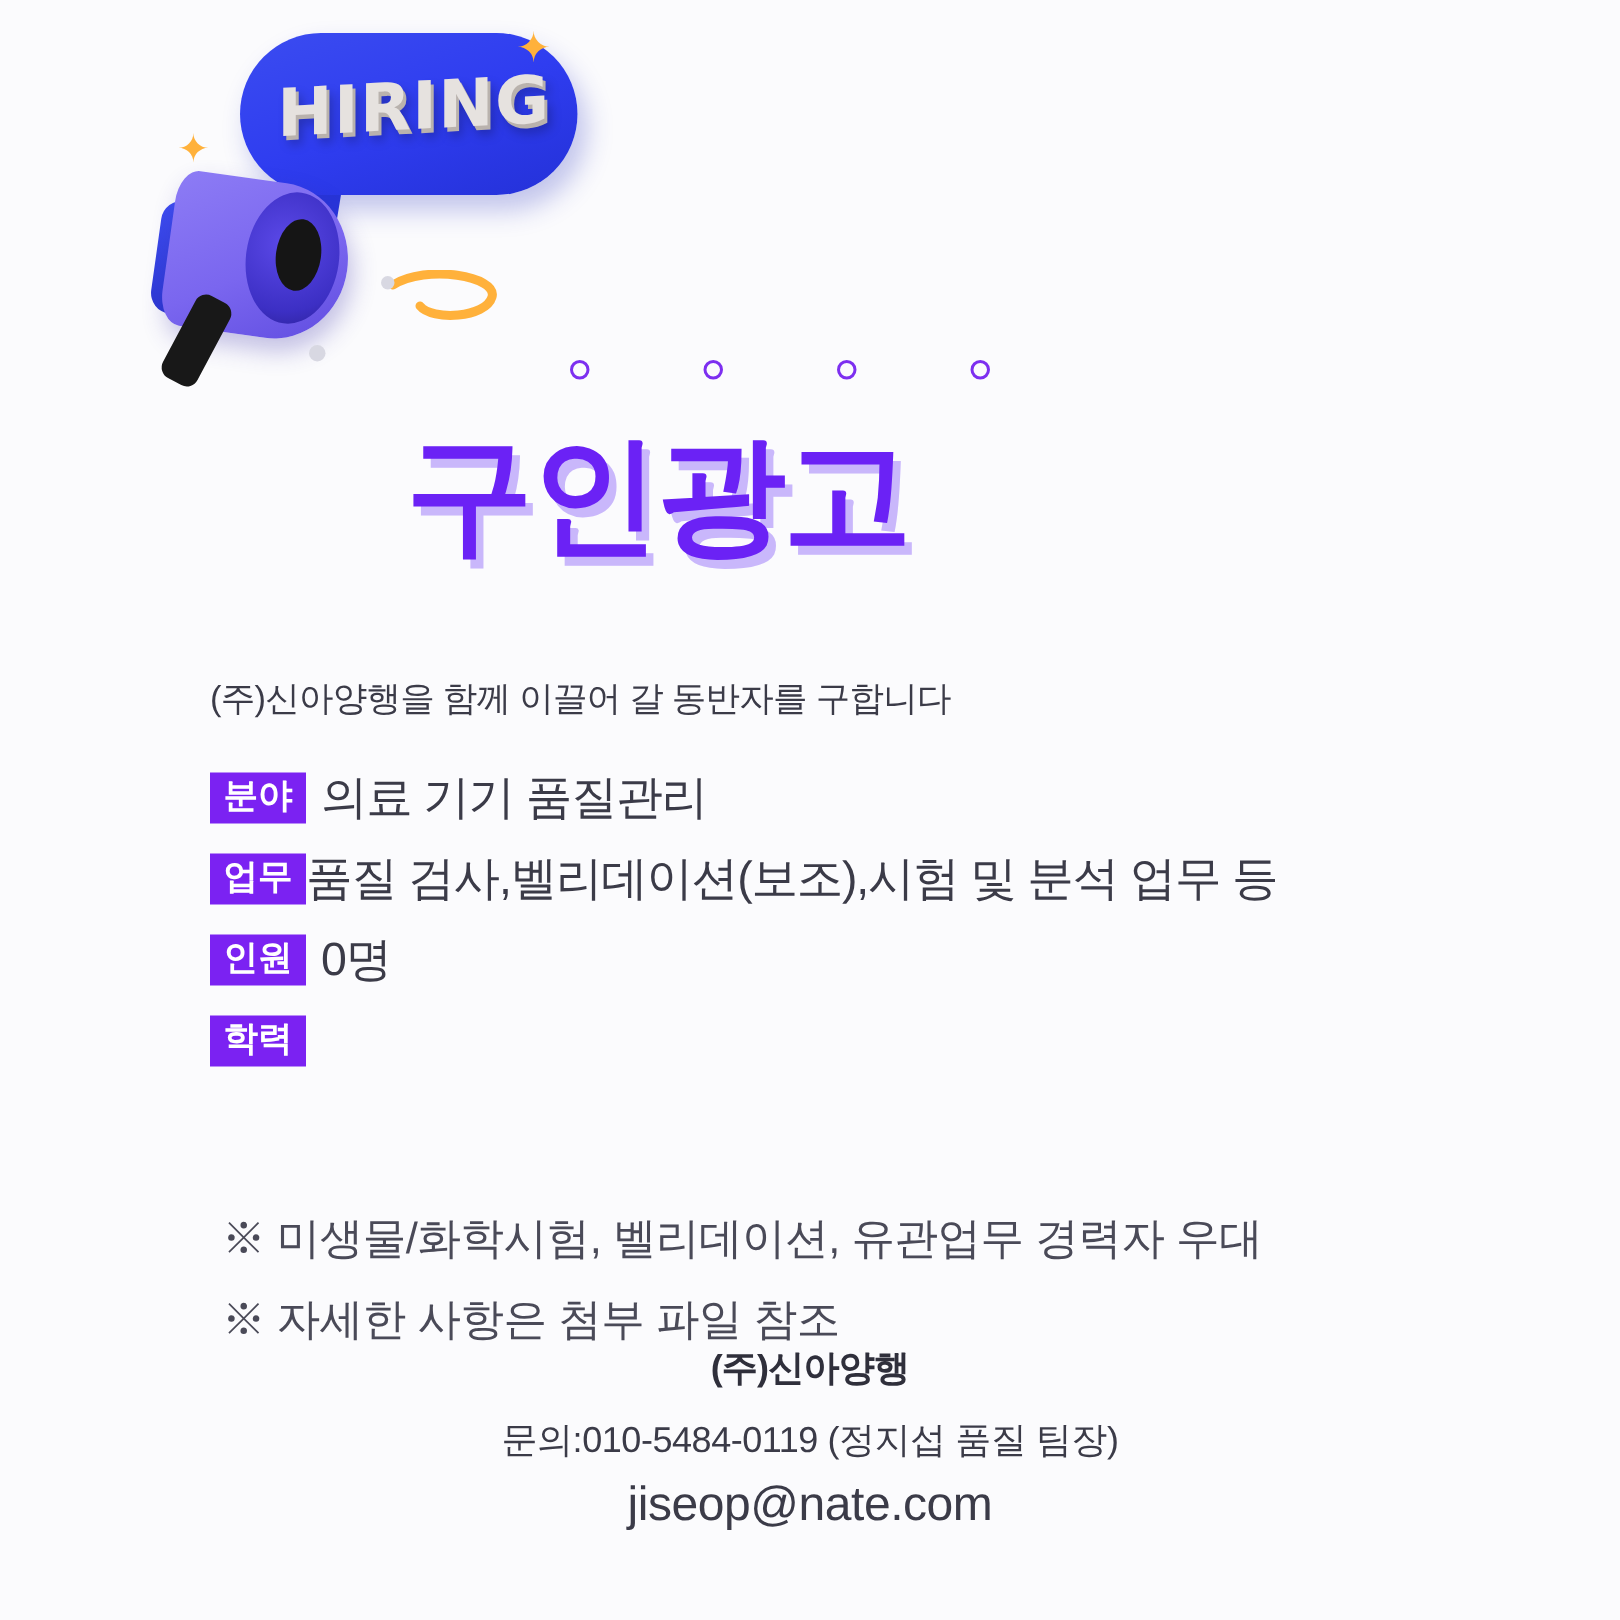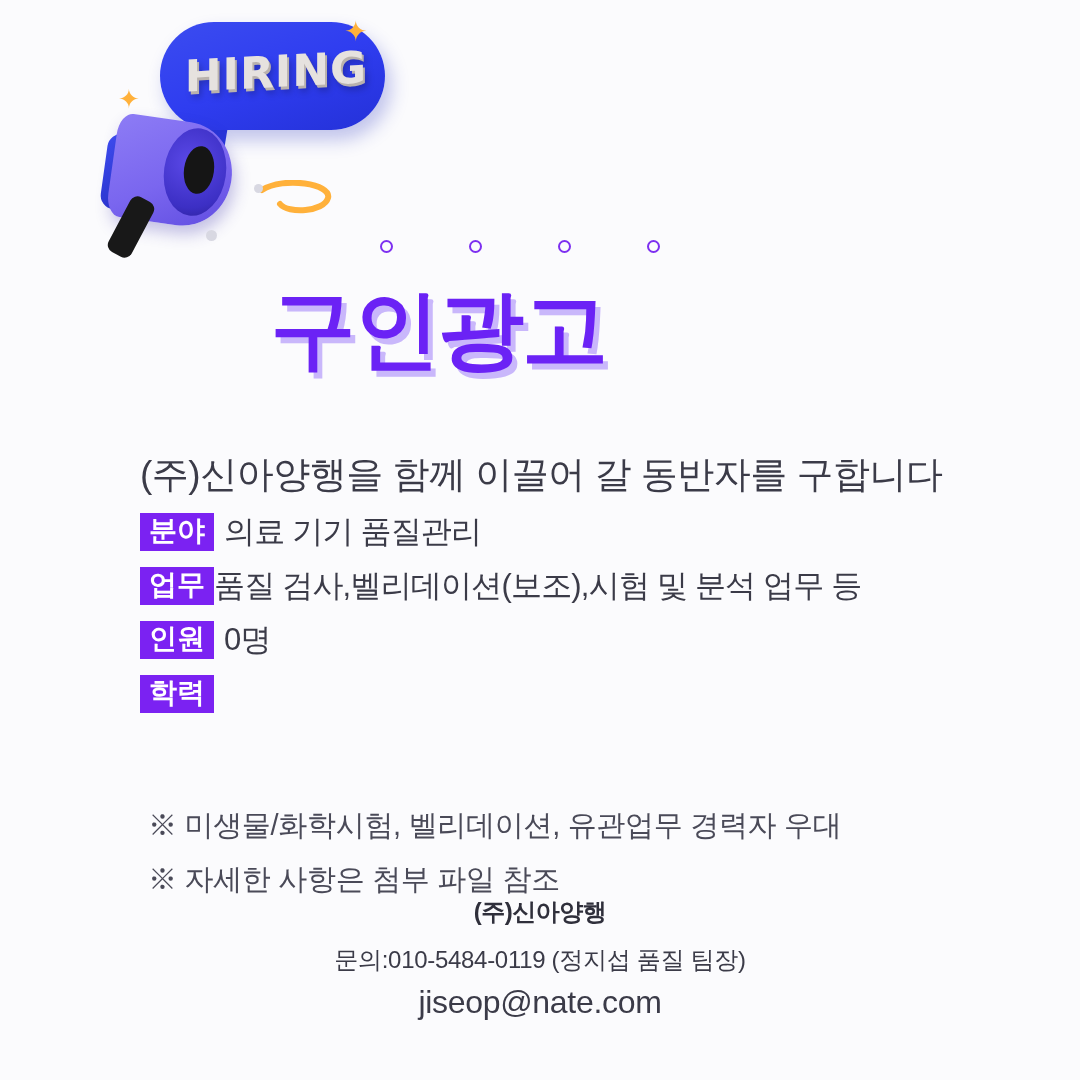--- a/index.html
+++ b/index.html
@@ -163,40 +163,40 @@
     letter-spacing: -2px;
     color: #6b22f5;
     text-shadow: 5px 6px 0 #c9b7fb;
   }
 
   
   .lead {
     position: absolute;
     left: 140px;
     top: 450px;
-    font-size: 37px;
+    font-size: 23px;
     color: #3b3b48;
     letter-spacing: -0.5px;
   }
 
   .rows {
     position: absolute;
     left: 140px;
     top: 505px;
     width: 900px;
   }
   .row {
     display: flex;
     align-items: center;
     height: 54px;
   }
   .tag {
     background: #7b22f2;
     color: #ffffff;
-    font-size: 28px;
+    font-size: 23px;
     font-weight: bold;
     padding: 3px 9px 5px 9px;
     letter-spacing: 0px;
     line-height: 1.1;
     white-space: nowrap;
   }
   .val {
     font-size: 31px;
     color: #3b3b48;
     margin-left: 0;

